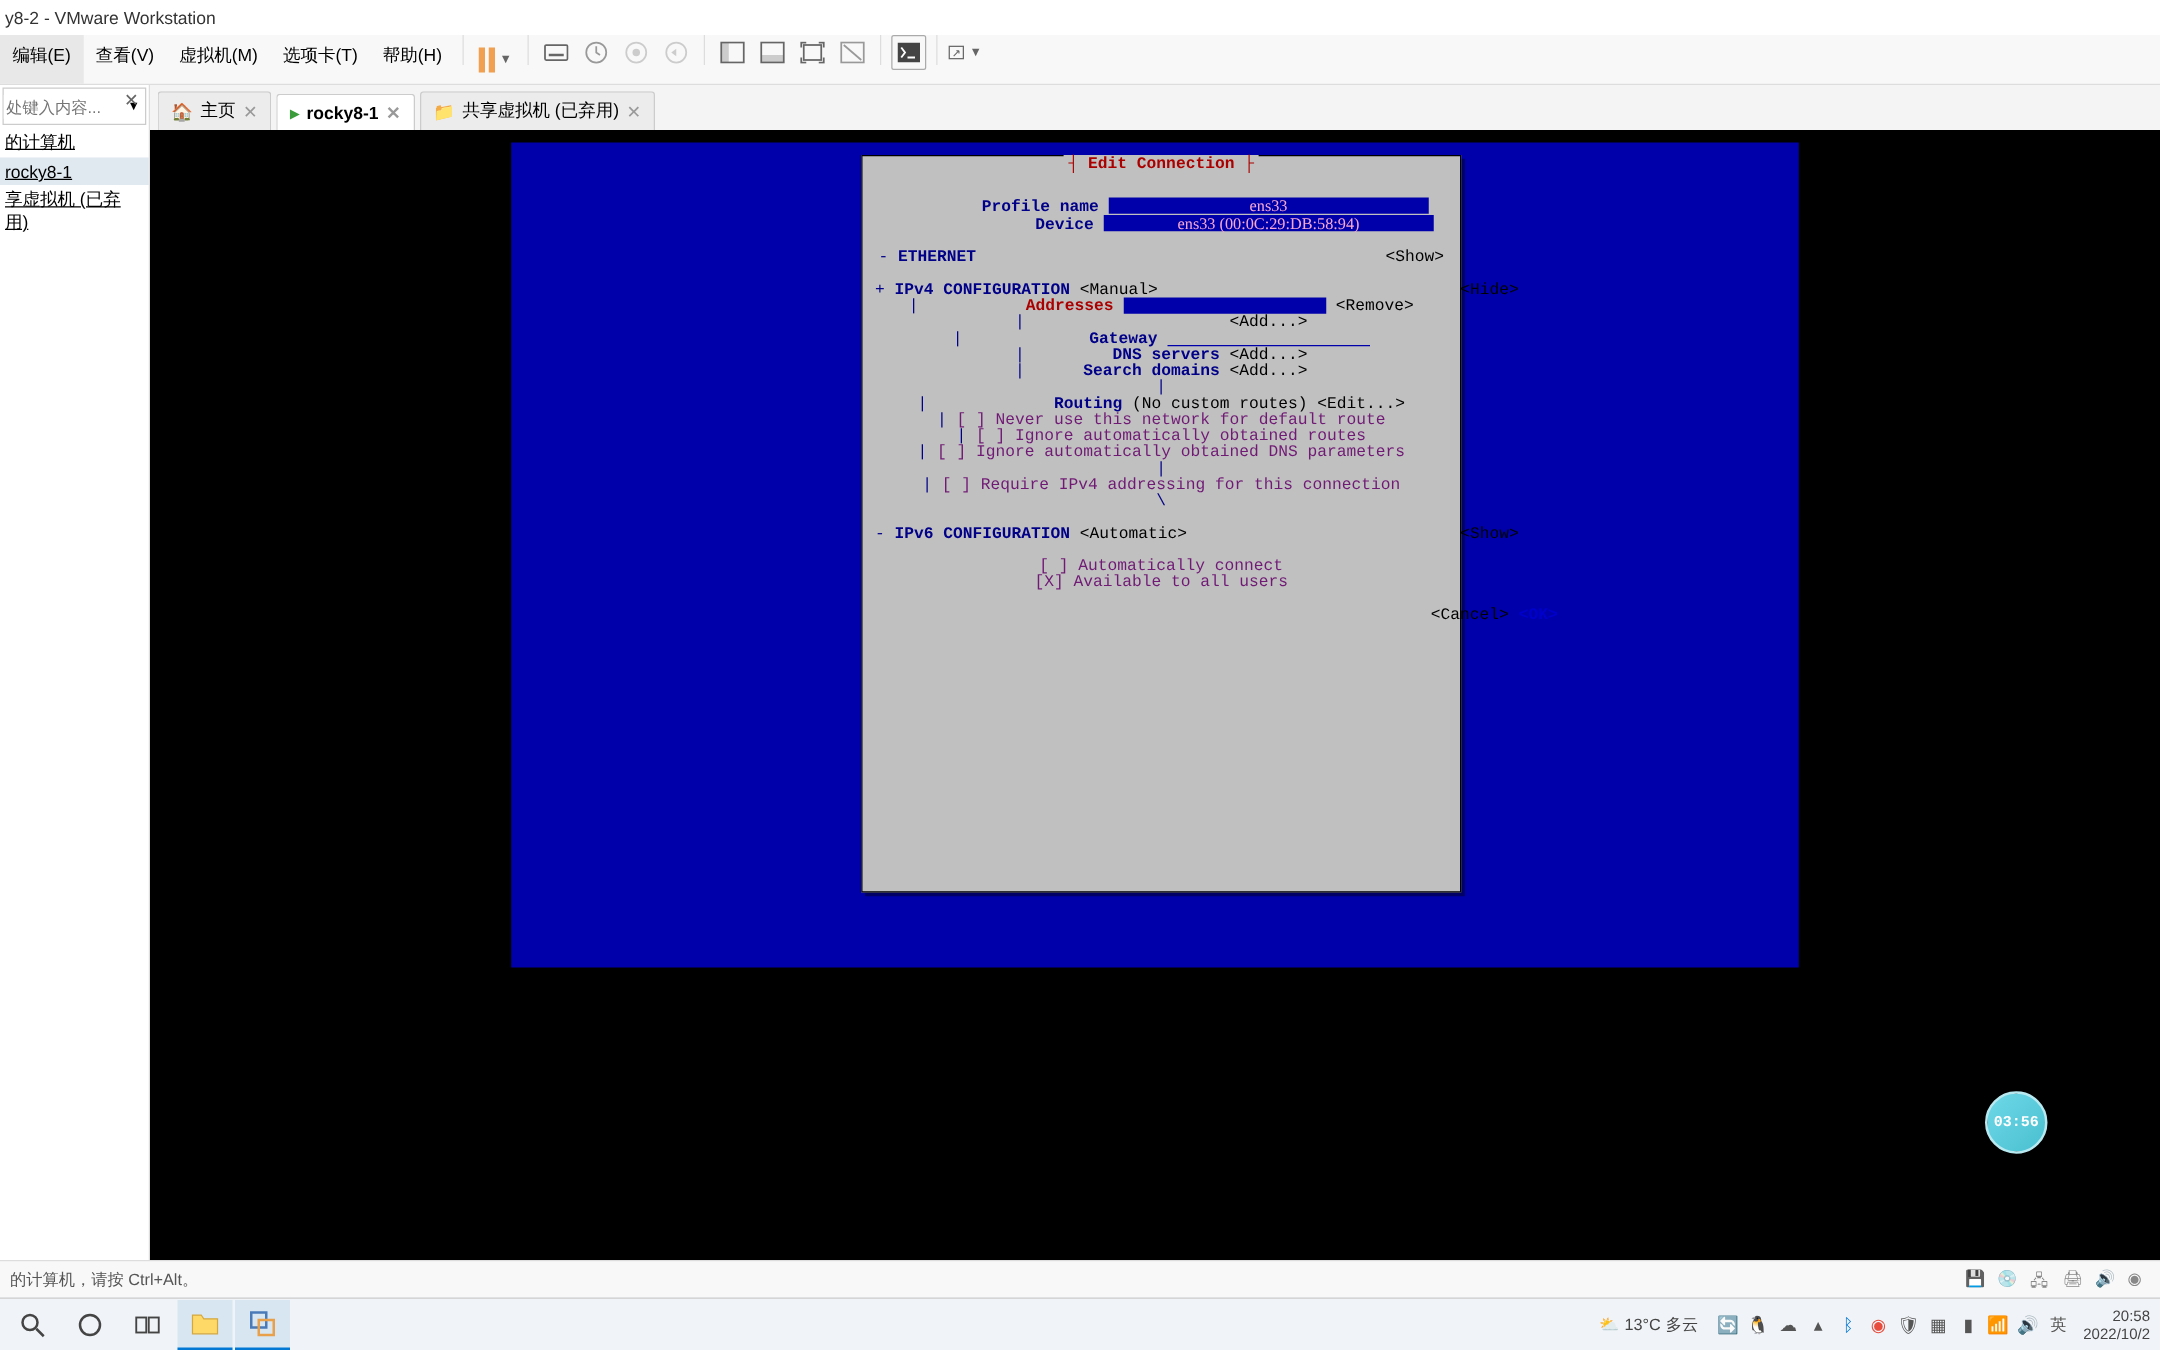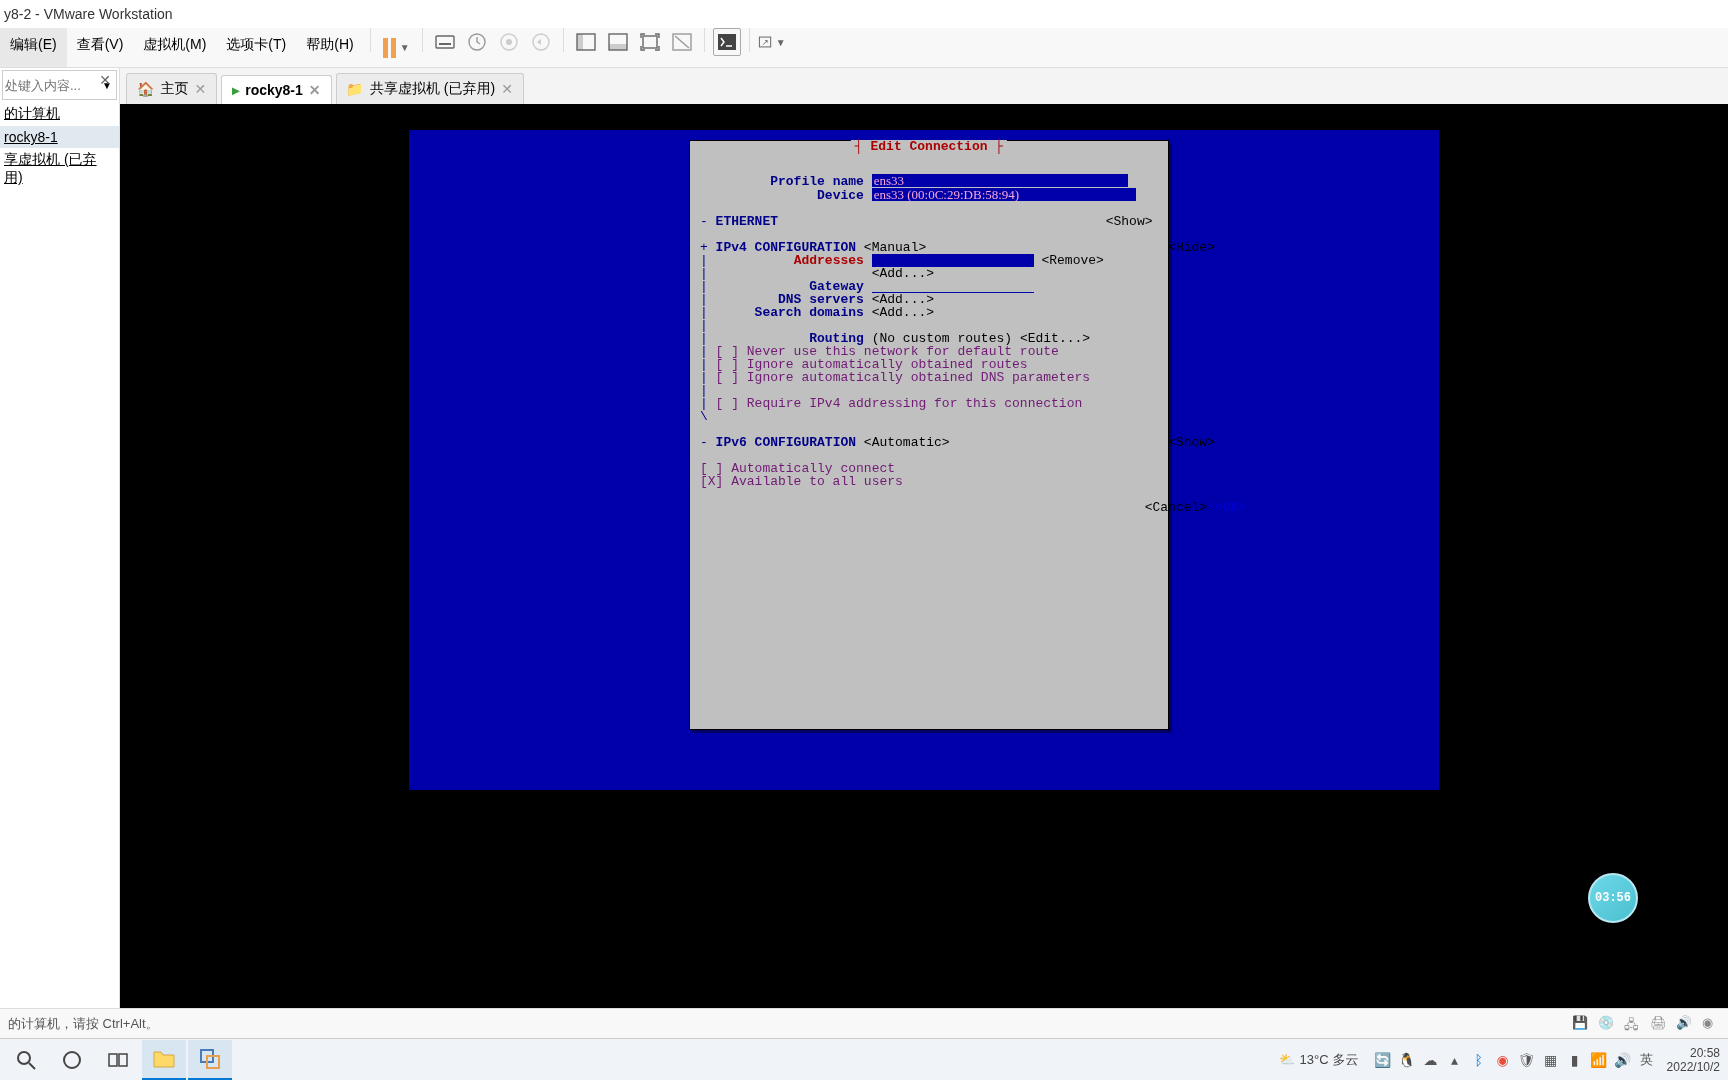--- a/index.html
+++ b/index.html
@@ -30,21 +30,21 @@
 .sidebar-item.sel { background: #e0e8f0; }
 
 .main-area { flex: 1; display: flex; flex-direction: column; }
 .tabs-row { height: 36px; display: flex; align-items: flex-end; background: #f4f4f4; padding-left: 6px; gap: 4px; }
 .tab { display: flex; align-items: center; gap: 6px; padding: 6px 10px; background: #ececec; border: 1px solid #ccc; border-bottom: none; border-radius: 3px 3px 0 0; font-size: 14px; cursor: pointer; }
 .tab.active { background: #fff; font-weight: bold; }
 .tab-close { color: #999; font-size: 14px; cursor: pointer; }
 
 
 .vm-display { flex: 1; background: #000; display: flex; align-items: flex-start; justify-content: center; position: relative; padding-top: 10px; }
-.vm-screen { width: 1030px; height: 660px; background: #0000aa; position: relative; margin-top: 16px; }
+.vm-screen { width: 1030px; height: 660px; background: #0000aa; position: relative; margin-top: 0; text-align: center; }
 
 
 .nmtui-dialog { position: absolute; left: 280px; top: 10px; width: 480px; height: 590px; background: #c0c0c0; border: 1px solid #000; box-shadow: 3px 3px 0 #000066; font-family: "Consolas", "Courier New", monospace; font-size: 13px; line-height: 13px; }
 .nmtui-title { position: absolute; top: -1px; left: 50%; transform: translateX(-50%); background: #c0c0c0; padding: 0 4px; font-weight: bold; }
 .nmtui-title .line { color: #aa0000; }
 .nmtui-title .txt { color: #aa0000; }
 .nmtui-body { padding: 20px 10px 10px 10px; white-space: pre; color: #000; }
 .fld-label { color: #000088; font-weight: bold; }
 .fld-label-red { color: #aa0000; font-weight: bold; }
 .fld-input { background: #0000aa; color: #f9a8d4; padding: 0 2px; display: inline-block; font-family: Liberation Serif, serif; }

